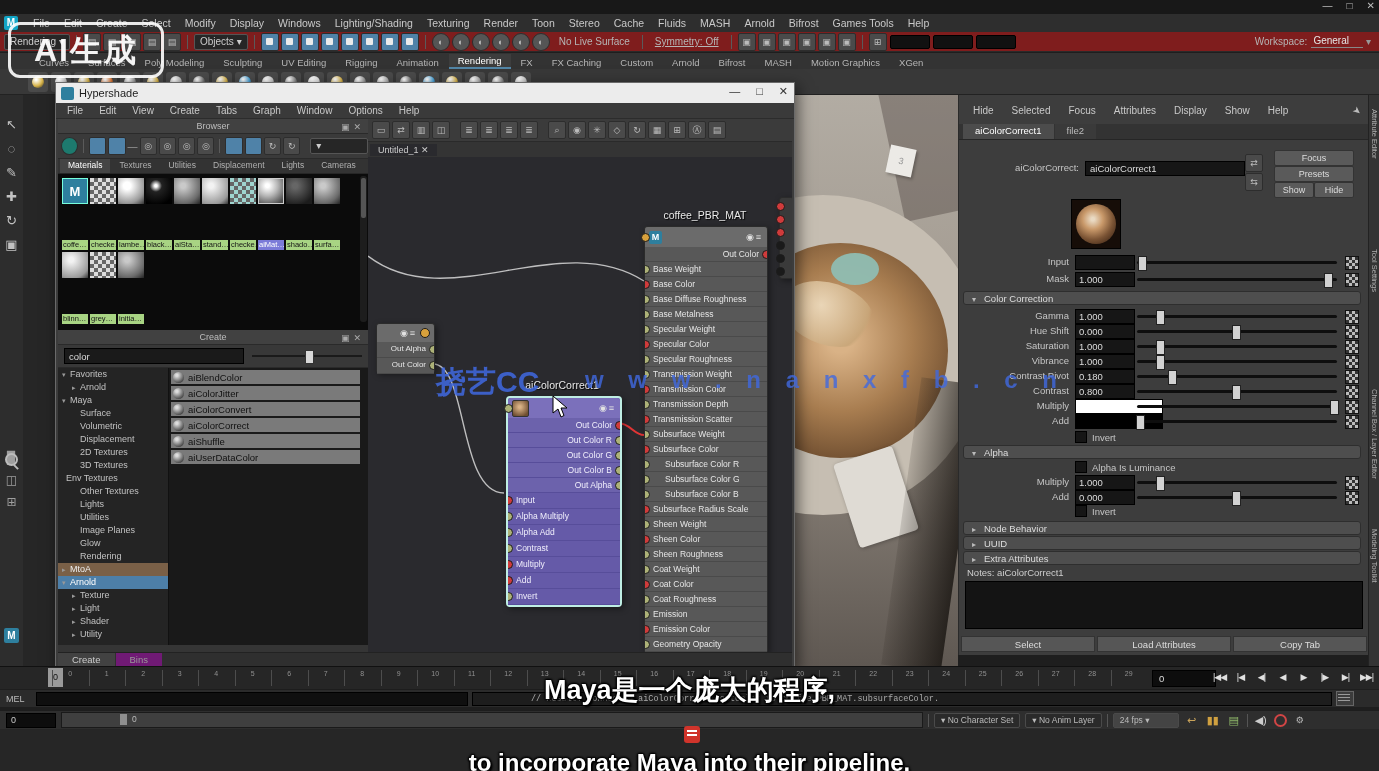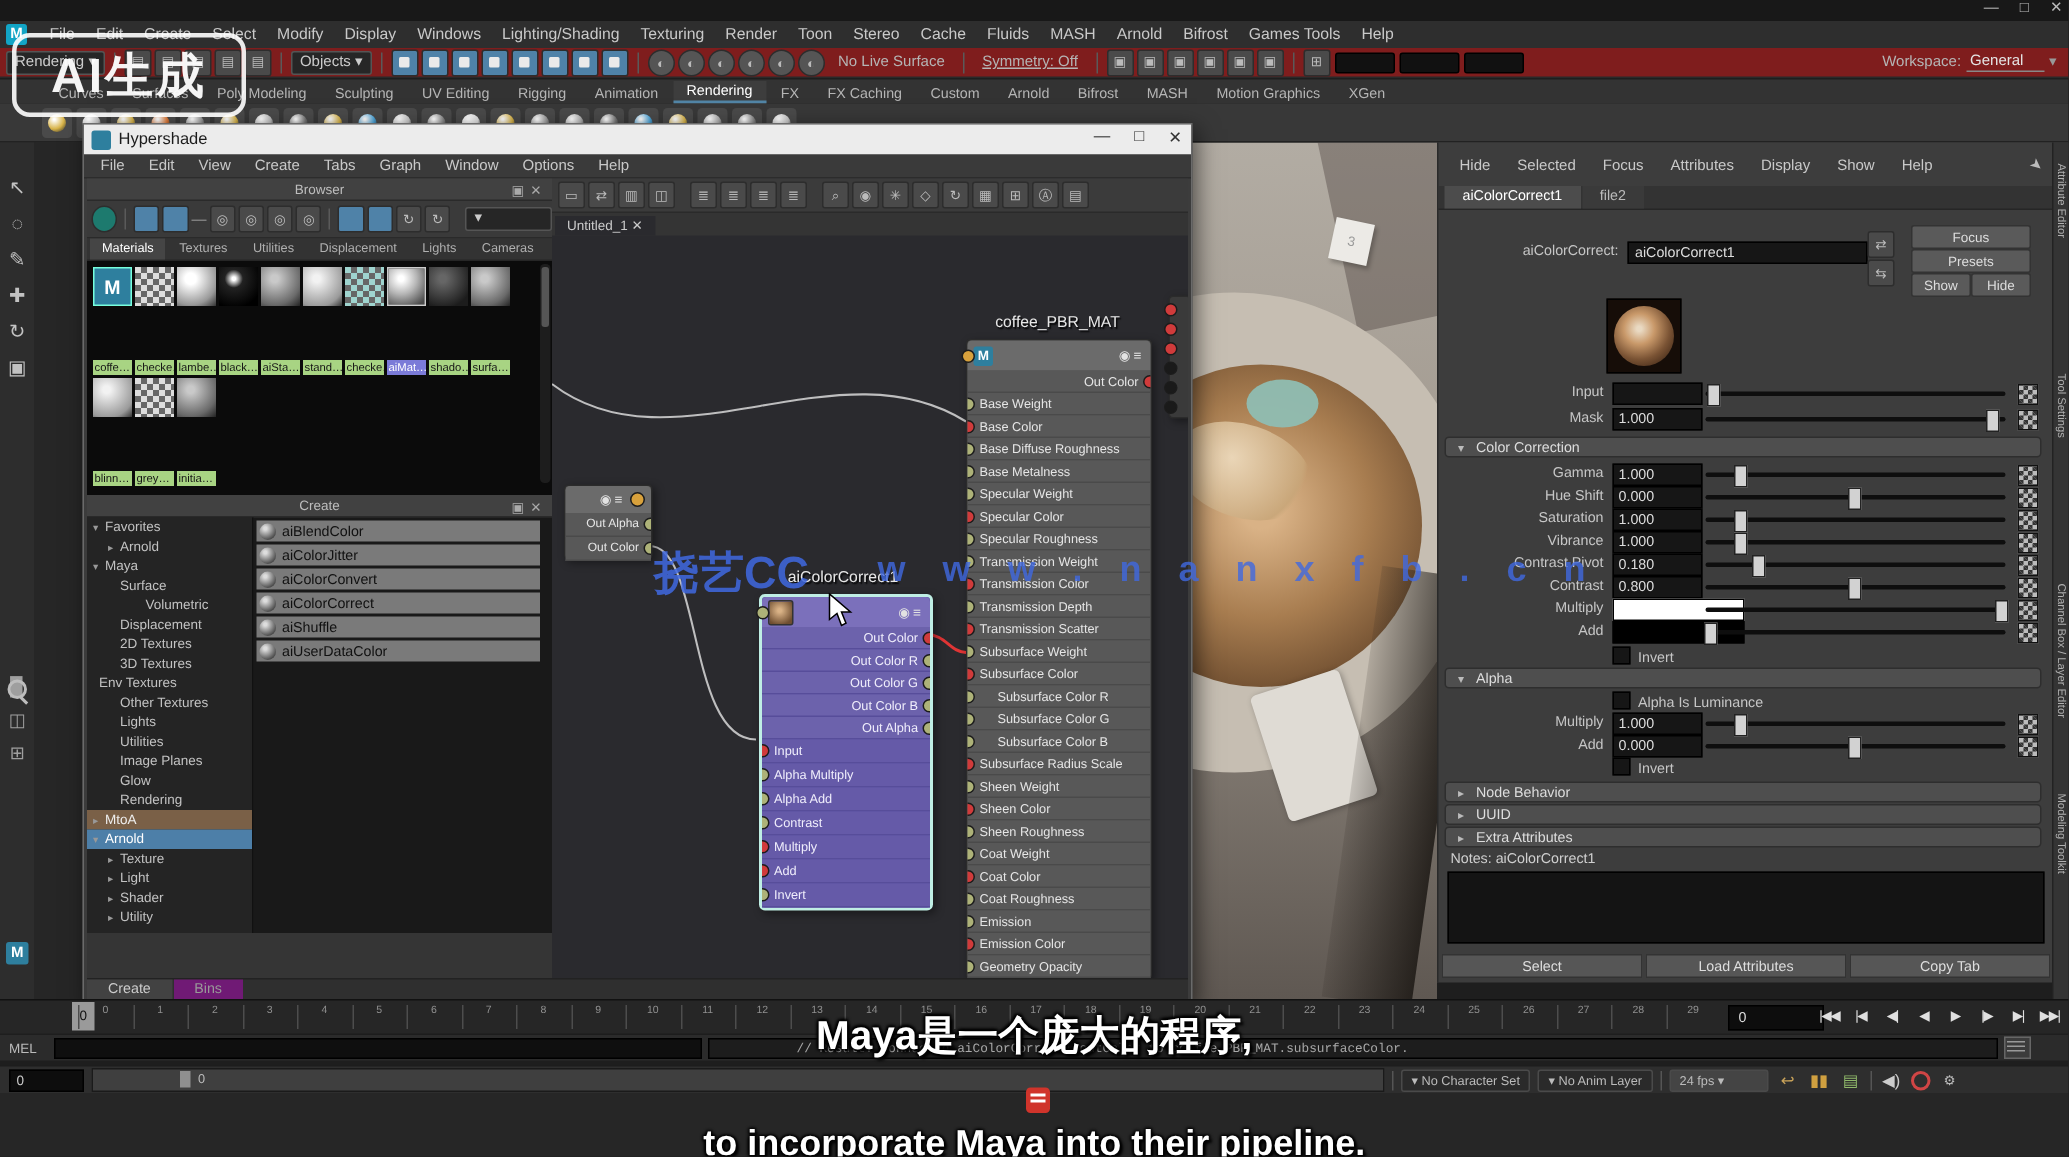--- a/index.html
+++ b/index.html
@@ -527,27 +527,33 @@
           </div>
         </div>
       <div class="vscroll">
           <i></i>
         </div>
     </div>
     <div class="panel-header">
       <span>Create</span>
       <span class="ph-icons"><span>▣</span><span>✕</span></span>
     </div>
+    <div id="create-search-row">
+      <input id="create-search" readonly="" value="color" style="">
+      <div class="mini-slider">
+          <i></i>
+        </div>
+    </div>
     <div id="create-body">
       <div id="create-tree">
           <div class="tree-item" style="padding-left: 4px;"><span class="arr">▾</span>Favorites</div>
           <div class="tree-item" style="padding-left: 14px;"><span class="arr">▸</span>Arnold</div>
           <div class="tree-item" style="padding-left: 4px;"><span class="arr">▾</span>Maya</div>
           <div class="tree-item" style="padding-left: 14px;"><span class="arr"></span>Surface</div>
-          <div class="tree-item" style="padding-left: 31px;"><span class="arr"></span>Volumetric</div>
+          <div class="tree-item" style="padding-left: 14px;"><span class="arr"></span>Volumetric</div>
           <div class="tree-item" style="padding-left: 14px;"><span class="arr"></span>Displacement</div>
           <div class="tree-item" style="padding-left: 14px;"><span class="arr"></span>2D Textures</div>
           <div class="tree-item" style="padding-left: 14px;"><span class="arr"></span>3D Textures</div>
           <div class="tree-item" style=""><span class="arr"></span>Env Textures</div>
           <div class="tree-item" style="padding-left: 14px;"><span class="arr"></span>Other Textures</div>
           <div class="tree-item" style="padding-left: 14px;"><span class="arr"></span>Lights</div>
           <div class="tree-item" style="padding-left: 14px;"><span class="arr"></span>Utilities</div>
           <div class="tree-item" style="padding-left: 14px;"><span class="arr"></span>Image Planes</div>
           <div class="tree-item" style="padding-left: 14px;"><span class="arr"></span>Glow</div>
           <div class="tree-item" style="padding-left: 14px;"><span class="arr"></span>Rendering</div>

